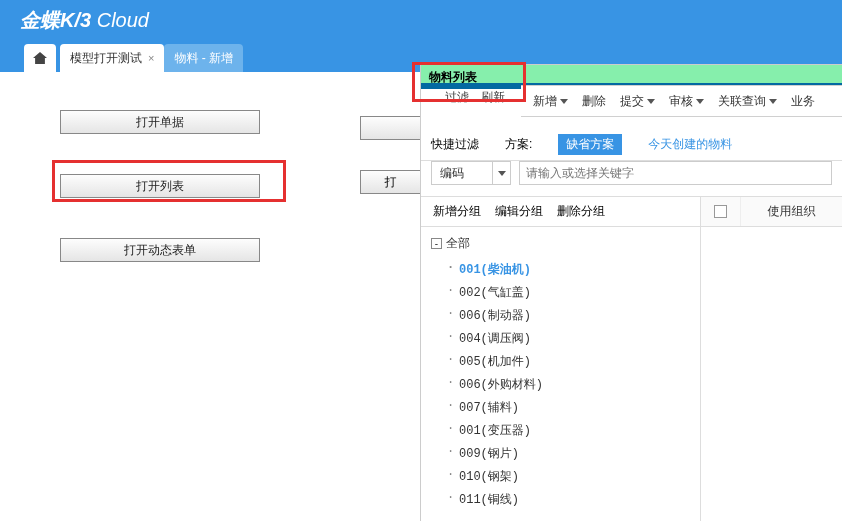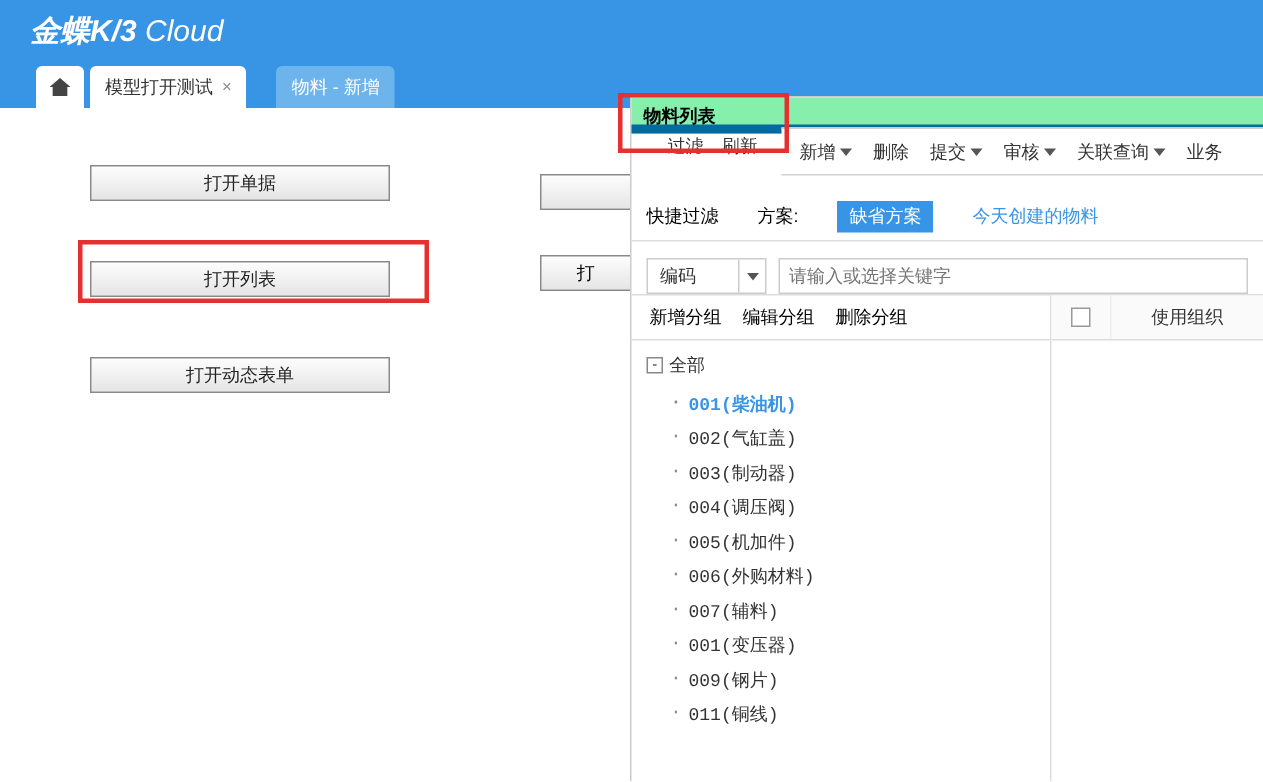--- a/index.html
+++ b/index.html
@@ -5,21 +5,21 @@
 * { margin: 0; padding: 0; box-sizing: border-box; font-family: "Microsoft YaHei", Arial, sans-serif; }
 body { width: 842px; height: 521px; background: #fff; overflow: hidden; position: relative; }
 
 .header { background: #3894e4; height: 40px; display: flex; align-items: center; padding: 0 20px; }
 .logo { color: #fff; font-size: 20px; font-weight: bold; font-style: italic; }
 .logo .thin { font-weight: normal; font-style: italic; }
 
 .tabbar { background: #3894e4; height: 32px; display: flex; align-items: flex-end; padding-left: 24px; }
 .home-tab { width: 32px; height: 28px; background: #fff; border-radius: 4px 4px 0 0; display: flex; align-items: center; justify-content: center; margin-right: 4px; cursor: pointer; }
 .home-ico { width: 14px; height: 12px; background: #444; clip-path: polygon(50% 0, 100% 50%, 85% 50%, 85% 100%, 15% 100%, 15% 50%, 0 50%); }
-.tab { height: 28px; background: #fff; border-radius: 4px 4px 0 0; padding: 0 10px; display: flex; align-items: center; font-size: 12px; color: #333; margin-right: 20px; cursor: pointer; }
+.tab { height: 28px; background: #fff; border-radius: 4px 4px 0 0; padding: 0 10px; display: flex; align-items: center; font-size: 12px; color: #333; margin-right: 0; cursor: pointer; }
 .tab .close { margin-left: 6px; color: #888; font-size: 11px; }
 .tab.inactive { background: #6db3ec; color: #fff; }
 
 .left-pane { position: absolute; left: 60px; top: 110px; }
 .big-btn { width: 200px; height: 24px; border: 1px solid #888; background: linear-gradient(#fdfdfd,#e5e5e5); font-size: 12px; color: #222; display: flex; align-items: center; justify-content: center; margin-bottom: 40px; cursor: pointer; }
 .hl-red { position: absolute; border: 3px solid #e53030; pointer-events: none; }
 .hl1 { left: 52px; top: 160px; width: 234px; height: 42px; }
 .partial-btn { position: absolute; left: 360px; width: 60px; height: 24px; border: 1px solid #888; border-right: none; background: linear-gradient(#fdfdfd,#e5e5e5); font-size: 12px; display: flex; align-items: center; justify-content: center; overflow: hidden; }
 .pb1 { top: 116px; }
 .pb2 { top: 170px; }
@@ -33,21 +33,21 @@
 
 .toolbar { height: 32px; border-top: 1px solid #d0d0d0; border-bottom: 1px solid #d0d0d0; background: #fff; display: flex; align-items: center; font-size: 12px; color: #333; padding: 0 8px; gap: 6px; margin-top: -12px; position: absolute; top: 32px; left: 100px; right: 0; }
 .ln { position: absolute; left: 100px; top: 20px; right: 0; height: 1px; background: #d0d0d0; }
 .tb-item { display: flex; align-items: center; gap: 3px; cursor: pointer; padding: 0 4px; }
 .caret { width: 0; height: 0; border-left: 4px solid transparent; border-right: 4px solid transparent; border-top: 5px solid #555; }
 
 .filterbar { position: absolute; top: 64px; left: 0; right: 0; height: 32px; border-bottom: 1px solid #ddd; display: flex; align-items: center; font-size: 12px; padding: 0 10px; gap: 26px; }
 .scheme-tag { background: #3894e4; color: #fff; padding: 2px 8px; font-family: Liberation Mono, monospace; }
 .link { color: #3894e4; cursor: pointer; }
 
-.searchbar { position: absolute; top: 96px; left: 0; right: 0; height: 36px; border-bottom: 1px solid #ddd; display: flex; align-items: flex-end; padding: 0 10px; gap: 8px; font-size: 12px; }
+.searchbar { position: absolute; top: 96px; left: 0; right: 0; height: 36px; border-bottom: 1px solid #ddd; display: flex; align-items: flex-start; padding: 0 10px; gap: 8px; font-size: 12px; }
 .combo { height: 24px; border: 1px solid #ccc; display: flex; align-items: center; background: #fff; }
 .combo-txt { padding: 0 8px; color: #333; min-width: 60px; }
 .combo-btn { width: 18px; height: 100%; border-left: 1px solid #ccc; display: flex; align-items: center; justify-content: center; }
 .search-input { flex: 1; height: 24px; border: 1px solid #ccc; padding: 0 6px; font-size: 12px; color: #999; }
 
 .body-row { position: absolute; top: 132px; left: 0; right: 0; bottom: 0; display: flex; }
 .tree-pane { width: 280px; border-right: 1px solid #ddd; }
 .tree-hd { height: 30px; border-bottom: 1px solid #ddd; display: flex; align-items: center; font-size: 12px; gap: 14px; padding: 0 12px; }
 .tree-hd span { cursor: pointer; }
 .tree { padding: 8px 10px; font-size: 12px; }
@@ -154,27 +154,28 @@
         <span>删除分组</span>
       </div>
       <div class="tree">
         <div class="tree-root">
           <span class="minus">-</span>
           <span>全部</span>
         </div>
         <div id="tree-items">
             <div class="tree-item sel">001(柴油机)</div>
             <div class="tree-item">002(气缸盖)</div>
-            <div class="tree-item">003(制动器)</div>
+            <div class="tree-item">006(制动器)</div>
             <div class="tree-item">004(调压阀)</div>
             <div class="tree-item">005(机加件)</div>
             <div class="tree-item">006(外购材料)</div>
             <div class="tree-item">007(辅料)</div>
             <div class="tree-item">001(变压器)</div>
             <div class="tree-item">009(钢片)</div>
+            <div class="tree-item">010(钢架)</div>
             <div class="tree-item">011(铜线)</div>
           </div>
       </div>
     </div>
     <div class="grid-pane">
       <div class="grid-hd">
         <div class="chkcell">
             <div class="chk"></div>
           </div>
         <div class="colh">使用组织</div>

